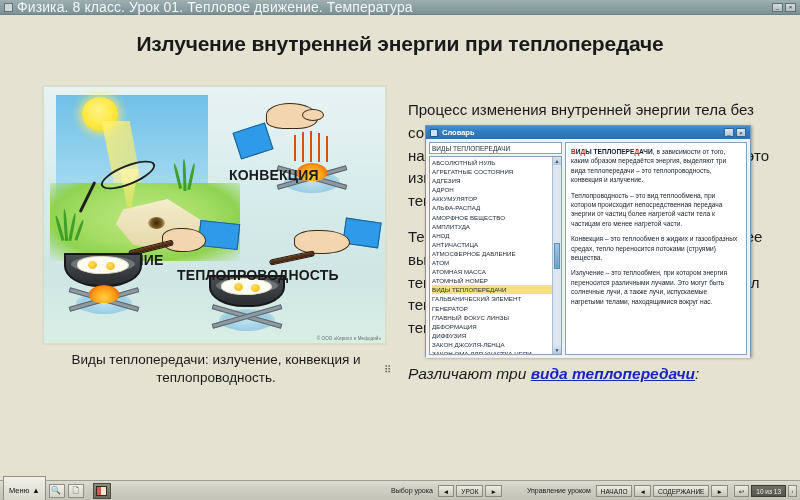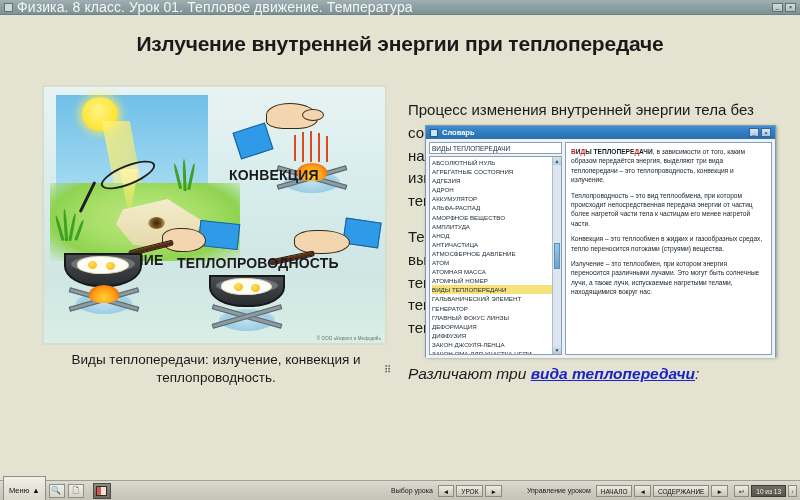--- a/index.html
+++ b/index.html
@@ -190,21 +190,21 @@
   }
   .bullets {
     position: absolute; left: 436px; top: 372px; width: 340px;
     margin: 0; padding: 0 0 0 24px;
     font-size: 16px; color: #1a1a1a; line-height: 1.62;
   }
   .bullets li { margin: 0 0 2px 0; }
 
   
   .dict {
-    position: absolute; left: 425px; top: 110px; width: 351px; height: 232px;
+    position: absolute; left: 425px; top: 110px; width: 326px; height: 232px;
     background: #e8eef3;
     border: 1px solid #7d98b3;
     box-shadow: 1px 1px 3px rgba(0,0,0,.35);
   }
   .dict-title {
     height: 13px;
     background: linear-gradient(to bottom,#3f8fd0 0%, #2f7cc0 50%, #2a6fae 100%);
     display: flex; align-items: center; padding: 0 2px;
   }
   .dict-title .d-ico {
@@ -382,21 +382,21 @@
       <div class="pan-handle" style="left:225px; top:168px; width:46px; transform:rotate(-12deg);"></div>
       <div class="pan-body" style="left:165px; top:188px; width:76px; height:32px;"></div>
       <div class="pan-inner" style="left:172px; top:191px; width:62px; height:15px;"></div>
       <div class="egg" style="left:177px; top:191px; width:51px; height:17px;"></div>
       <div class="yolk" style="left:190px; top:196px; width:9px; height:8px;"></div>
       <div class="yolk" style="left:207px; top:197px; width:9px; height:8px;"></div>
       <div class="burner" style="left:175px; top:222px;"></div>
       <div class="burner-bar" style="left:167px; top:227px; width:72px; transform:rotate(16deg);"></div>
       <div class="burner-bar" style="left:167px; top:227px; width:72px; transform:rotate(-16deg);"></div>
 
-      <div class="label-illus" style="left:133px; top:168px;text-align:right;">ТЕПЛОПРОВОДНОСТЬ</div>
+      <div class="label-illus" style="left:133px; top:180px;text-align:right;">ТЕПЛОПРОВОДНОСТЬ</div>
 
       <div class="copyright">© ООО «Кирилл и Мефодий»</div>
     </div>
 
     <div class="illus-caption">Виды теплопередачи: излучение, конвекция и теплопроводность.</div>
     <div class="caption-handle">⠿</div>
 
     <div class="body-text">
       <p>Процесс изменения внутренней энергии тела без совершения работы над телом или самим телом называется теплопередачей. Теплопередача — это изменение внутренней энергии тела путём теплообмена.</p>
       <p>Теплопередача всегда происходит от тела с более высокой температурой к телу с более низкой температурой. При выравнивании температур тел теплопередача прекращается — наступает тепловое равновесие.</p>

